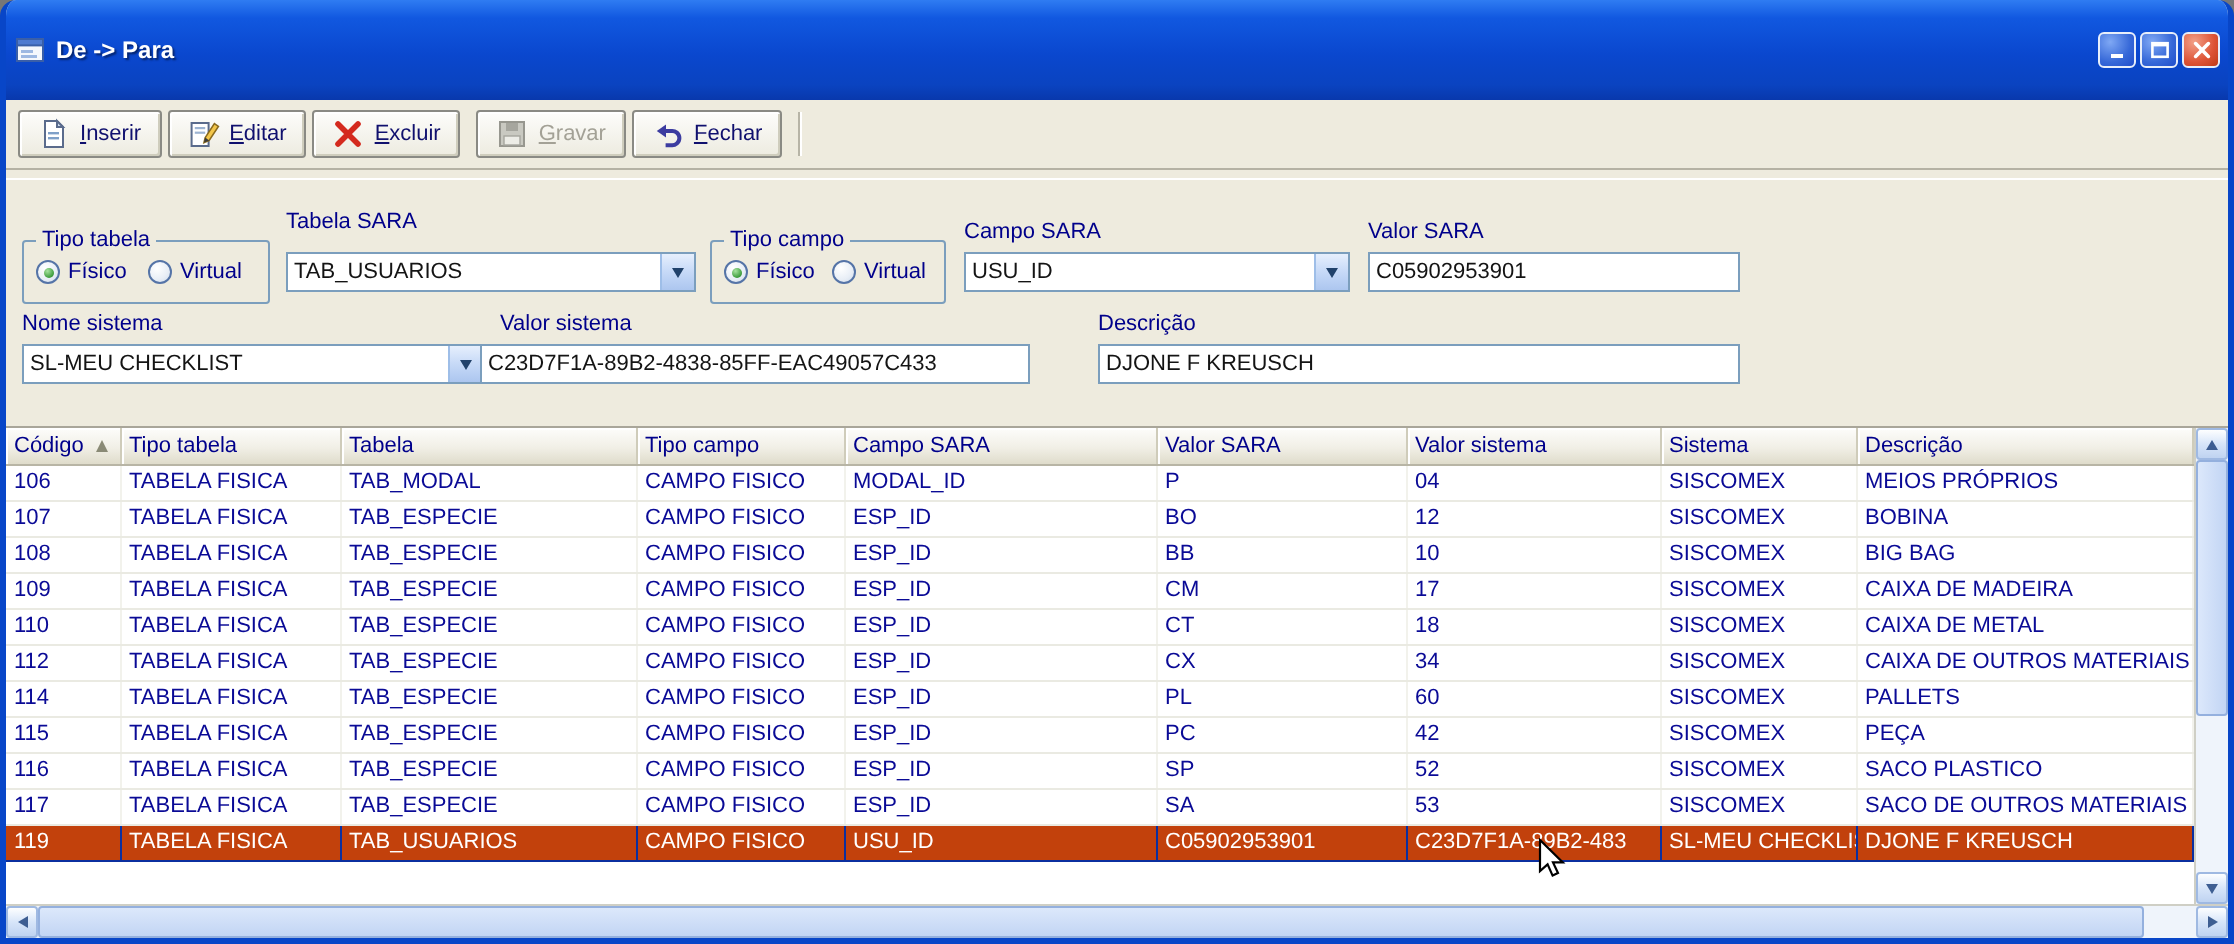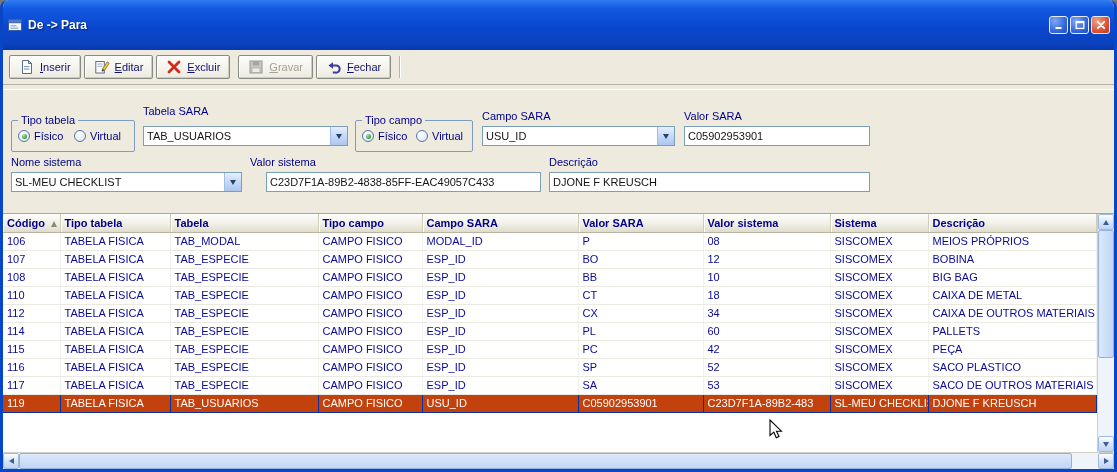--- a/index.html
+++ b/index.html
@@ -61,21 +61,21 @@
   .cdrop { width: 17px; border-left: 1px solid #9EBEE8; display: flex; align-items: center; justify-content: center;
     background: linear-gradient(180deg, #E6EFFD, #C6D9F7 50%, #ACC6EF); }
   .tbox { position: absolute; height: 20px; border: 1px solid #7B9EBD; background: #fff;
     font-family: "Liberation Sans", sans-serif; font-size: 11px; color: #141414; padding: 0 3px; }
 
   
   .gridwrap { flex: 1 1 auto; display: flex; border-top: 1px solid #A9A69A; background: #fff; min-height: 0; }
   .gridviewport { flex: 1; overflow: hidden; background: #fff; }
   table.grid { width: 100%; table-layout: fixed; border-collapse: collapse; }
   table.grid th {
-    height: 18px; font-size: 11px; font-weight: bold; color: #00008B; text-align: left;
+    height: 18px; font-size: 11px; font-weight: normal; color: #00008B; text-align: left;
     padding: 0 4px; white-space: nowrap; overflow: hidden;
     background: linear-gradient(180deg, #FDFDFB, #F1EFE6 55%, #DFDCCB);
     border-right: 1px solid #CFCCBA; border-bottom: 1px solid #B8B5A5;
     box-shadow: inset 1px 1px 0 #fff;
   }
   table.grid td {
     height: 18px; font-size: 11px; color: #0A0A96; padding: 0 4px;
     white-space: nowrap; overflow: hidden;
     border-bottom: 1px solid #EAEAE2; border-right: 1px solid #F2F2EC;
   }
@@ -243,21 +243,21 @@
 
     <span class="flabel" style="left:8px; top:66px;">Nome sistema</span>
     <div class="combo" style="left:8px; top:82px; width:231px;">
       <span class="cvalue">SL-MEU CHECKLIST</span>
       <span class="cdrop">
           <span class="arr combo-down"></span>
         </span>
     </div>
 
     <span class="flabel" style="left:247px; top:66px;">Valor sistema</span>
-    <input class="tbox" style="left: 263px; top: 82px; width: 275px;" value="C23D7F1A-89B2-4838-85FF-EAC49057C433">
+    <input class="tbox" style="left: 237px; top: 82px; width: 275px;" value="C23D7F1A-89B2-4838-85FF-EAC49057C433">
 
     <span class="flabel" style="left:546px; top:66px;">Descrição</span>
     <input class="tbox" style="left: 546px; top: 82px; width: 321px;" value="DJONE F KREUSCH">
   </div>
 
   <div class="gridwrap">
     <div class="gridviewport">
       <table class="grid">
         <colgroup>
           <col style="width:57px">
@@ -284,21 +284,21 @@
             </tr>
         </thead>
         <tbody>
             <tr>
               <td>106</td>
               <td>TABELA FISICA</td>
               <td>TAB_MODAL</td>
               <td>CAMPO FISICO</td>
               <td>MODAL_ID</td>
               <td>P</td>
-              <td>08</td>
+              <td>04</td>
               <td>SISCOMEX</td>
               <td>MEIOS PRÓPRIOS</td>
             </tr>
             <tr>
               <td>107</td>
               <td>TABELA FISICA</td>
               <td>TAB_ESPECIE</td>
               <td>CAMPO FISICO</td>
               <td>ESP_ID</td>
               <td>BO</td>
@@ -309,20 +309,31 @@
             <tr>
               <td>108</td>
               <td>TABELA FISICA</td>
               <td>TAB_ESPECIE</td>
               <td>CAMPO FISICO</td>
               <td>ESP_ID</td>
               <td>BB</td>
               <td>10</td>
               <td>SISCOMEX</td>
               <td>BIG BAG</td>
+            </tr>
+            <tr>
+              <td>109</td>
+              <td>TABELA FISICA</td>
+              <td>TAB_ESPECIE</td>
+              <td>CAMPO FISICO</td>
+              <td>ESP_ID</td>
+              <td>CM</td>
+              <td>17</td>
+              <td>SISCOMEX</td>
+              <td>CAIXA DE MADEIRA</td>
             </tr>
             <tr>
               <td>110</td>
               <td>TABELA FISICA</td>
               <td>TAB_ESPECIE</td>
               <td>CAMPO FISICO</td>
               <td>ESP_ID</td>
               <td>CT</td>
               <td>18</td>
               <td>SISCOMEX</td>

